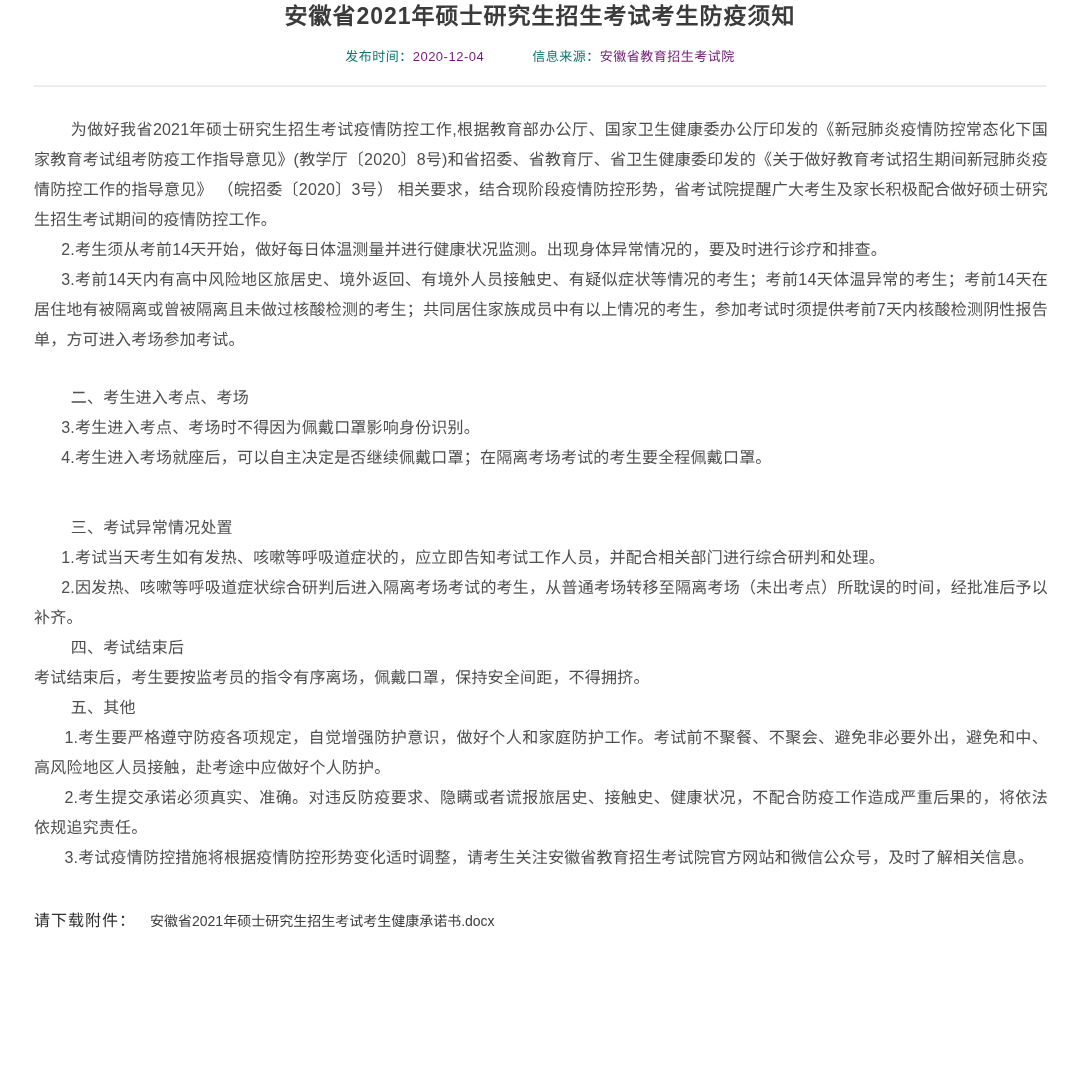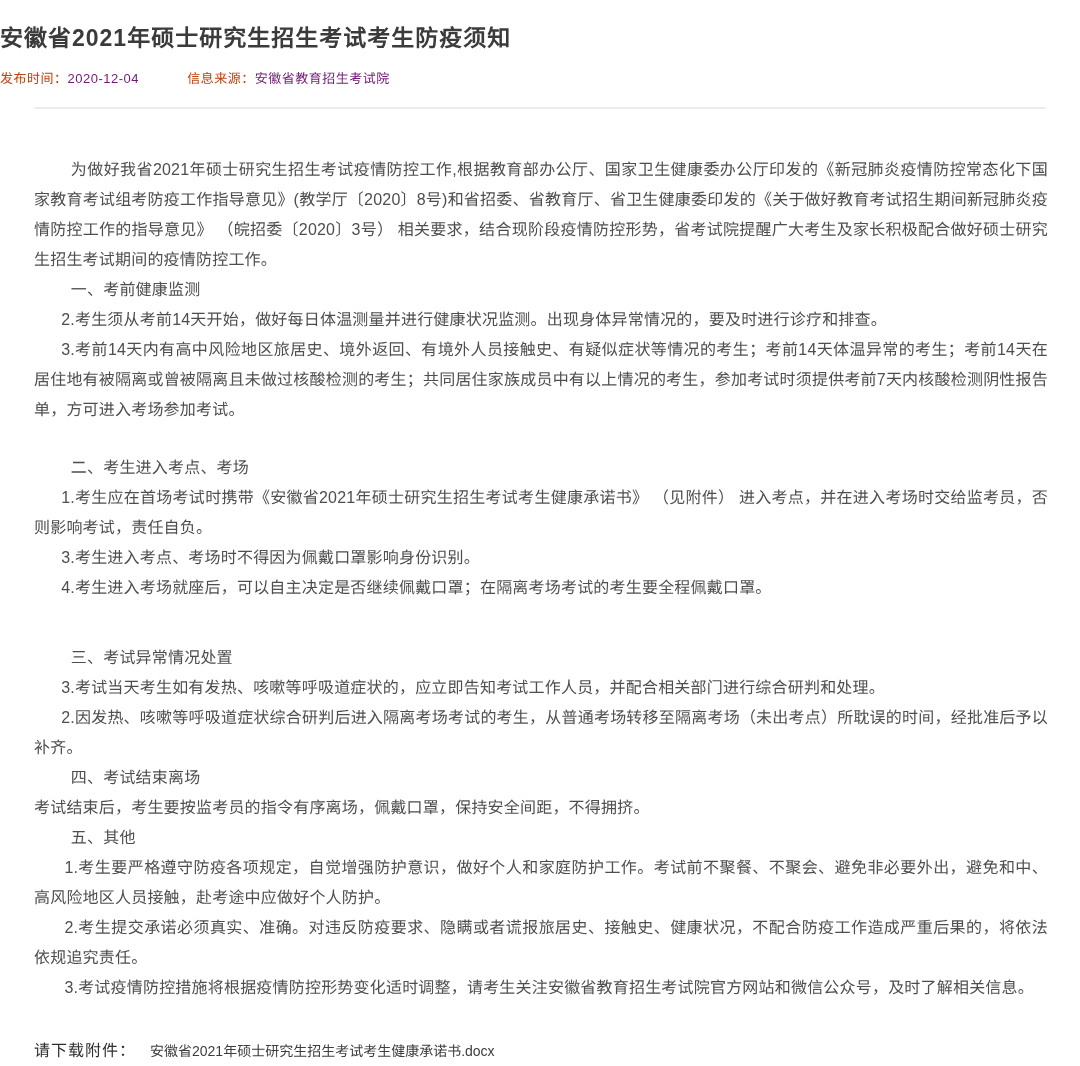--- a/index.html
+++ b/index.html
@@ -11,49 +11,48 @@
   .page {
     width: 1080px;
     min-height: 1066px;
     margin: 0 auto;
     background: #ffffff;
     outline: 1px solid #f1f1f1;
     position: relative;
   }
   
   .article-header {
-    padding-top: 22px;
-    text-align: left;
+    text-align: center;
     border-radius: 11px;
   }
   .article-title {
     font-size: 23px;
     font-weight: 700;
     color: #3b3b3b;
     letter-spacing: 1px;
     line-height: 1.4;
   }
   .article-meta {
     margin-top: 14px;
     font-size: 13px;
     color: #a3a3a3;
     letter-spacing: 0.5px;
   }
   .meta-item { display: inline-block; }
   .meta-item + .meta-item { margin-left: 44px; }
-  .meta-label { color: #c2410c; }
+  .meta-label { color: #0f766e; }
   .meta-value { color: #701a75; }
   .header-divider {
     margin: 20px 34px 0 34px;
     height: 0;
     border-top: 2px solid #ececec;
   }
   
   .article-body {
-    padding: 46px 32px 0 34px;
+    padding: 28px 32px 0 34px;
   }
   .article-body p.para {
     font-size: 16px;
     line-height: 30px;
     color: #4e4e4e;
     text-align: justify;
     letter-spacing: 0.2px;
   }
   
   .attachment-row {
@@ -91,31 +90,29 @@
         <span class="meta-label">信息来源：</span><span class="meta-value">安徽省教育招生考试院</span>
       </span>
     </div>
 
     <div class="header-divider"></div>
   </div>
 
   <div class="article-body">
 
   <p class="para" style="text-indent: 2.3em;">为做好我省2021年硕士研究生招生考试疫情防控工作,根据教育部办公厅、国家卫生健康委办公厅印发的《新冠肺炎疫情防控常态化下国家教育考试组考防疫工作指导意见》(教学厅〔2020〕8号)和省招委、省教育厅、省卫生健康委印发的《关于做好教育考试招生期间新冠肺炎疫情防控工作的指导意见》 （皖招委〔2020〕3号） 相关要求，结合现阶段疫情防控形势，省考试院提醒广大考生及家长积极配合做好硕士研究生招生考试期间的疫情防控工作。</p>
-      <p class="para" style="text-indent: 2.3em;">一、考前健康监测</p>
       <p class="para" style="text-indent: 1.7em;">2.考生须从考前14天开始，做好每日体温测量并进行健康状况监测。出现身体异常情况的，要及时进行诊疗和排查。</p>
       <p class="para" style="text-indent: 1.7em;">3.考前14天内有高中风险地区旅居史、境外返回、有境外人员接触史、有疑似症状等情况的考生；考前14天体温异常的考生；考前14天在居住地有被隔离或曾被隔离且未做过核酸检测的考生；共同居住家族成员中有以上情况的考生，参加考试时须提供考前7天内核酸检测阴性报告单，方可进入考场参加考试。</p>
       <p class="para" style="text-indent: 2.3em; margin-top: 28px;">二、考生进入考点、考场</p>
-      <p class="para" style="text-indent: 1.7em;">1.考生应在首场考试时携带《安徽省2021年硕士研究生招生考试考生健康承诺书》 （见附件） 进入考点，并在进入考场时交给监考员，否则影响考试，责任自负。</p>
       <p class="para" style="text-indent: 1.7em;">3.考生进入考点、考场时不得因为佩戴口罩影响身份识别。</p>
       <p class="para" style="text-indent: 1.7em;">4.考生进入考场就座后，可以自主决定是否继续佩戴口罩；在隔离考场考试的考生要全程佩戴口罩。</p>
       <p class="para" style="text-indent: 2.3em; margin-top: 40px;">三、考试异常情况处置</p>
-      <p class="para" style="text-indent: 1.7em;">3.考试当天考生如有发热、咳嗽等呼吸道症状的，应立即告知考试工作人员，并配合相关部门进行综合研判和处理。</p>
+      <p class="para" style="text-indent: 1.7em;">1.考试当天考生如有发热、咳嗽等呼吸道症状的，应立即告知考试工作人员，并配合相关部门进行综合研判和处理。</p>
       <p class="para" style="text-indent: 1.7em;">2.因发热、咳嗽等呼吸道症状综合研判后进入隔离考场考试的考生，从普通考场转移至隔离考场（未出考点）所耽误的时间，经批准后予以补齐。</p>
-      <p class="para" style="text-indent: 2.3em;">四、考试结束离场</p>
+      <p class="para" style="text-indent: 2.3em;">四、考试结束后</p>
       <p class="para" style="text-indent: 0px;">考试结束后，考生要按监考员的指令有序离场，佩戴口罩，保持安全间距，不得拥挤。</p>
       <p class="para" style="text-indent: 2.3em;">五、其他</p>
       <p class="para" style="text-indent: 1.9em;">1.考生要严格遵守防疫各项规定，自觉增强防护意识，做好个人和家庭防护工作。考试前不聚餐、不聚会、避免非必要外出，避免和中、高风险地区人员接触，赴考途中应做好个人防护。</p>
       <p class="para" style="text-indent: 1.9em;">2.考生提交承诺必须真实、准确。对违反防疫要求、隐瞒或者谎报旅居史、接触史、健康状况，不配合防疫工作造成严重后果的，将依法依规追究责任。</p>
       <p class="para" style="text-indent: 1.9em;">3.考试疫情防控措施将根据疫情防控形势变化适时调整，请考生关注安徽省教育招生考试院官方网站和微信公众号，及时了解相关信息。</p>
     </div>
 
   <div class="attachment-row">
     <span class="attachment-label">请下载附件：</span>
     <a class="attachment-link">安徽省2021年硕士研究生招生考试考生健康承诺书.docx</a>

